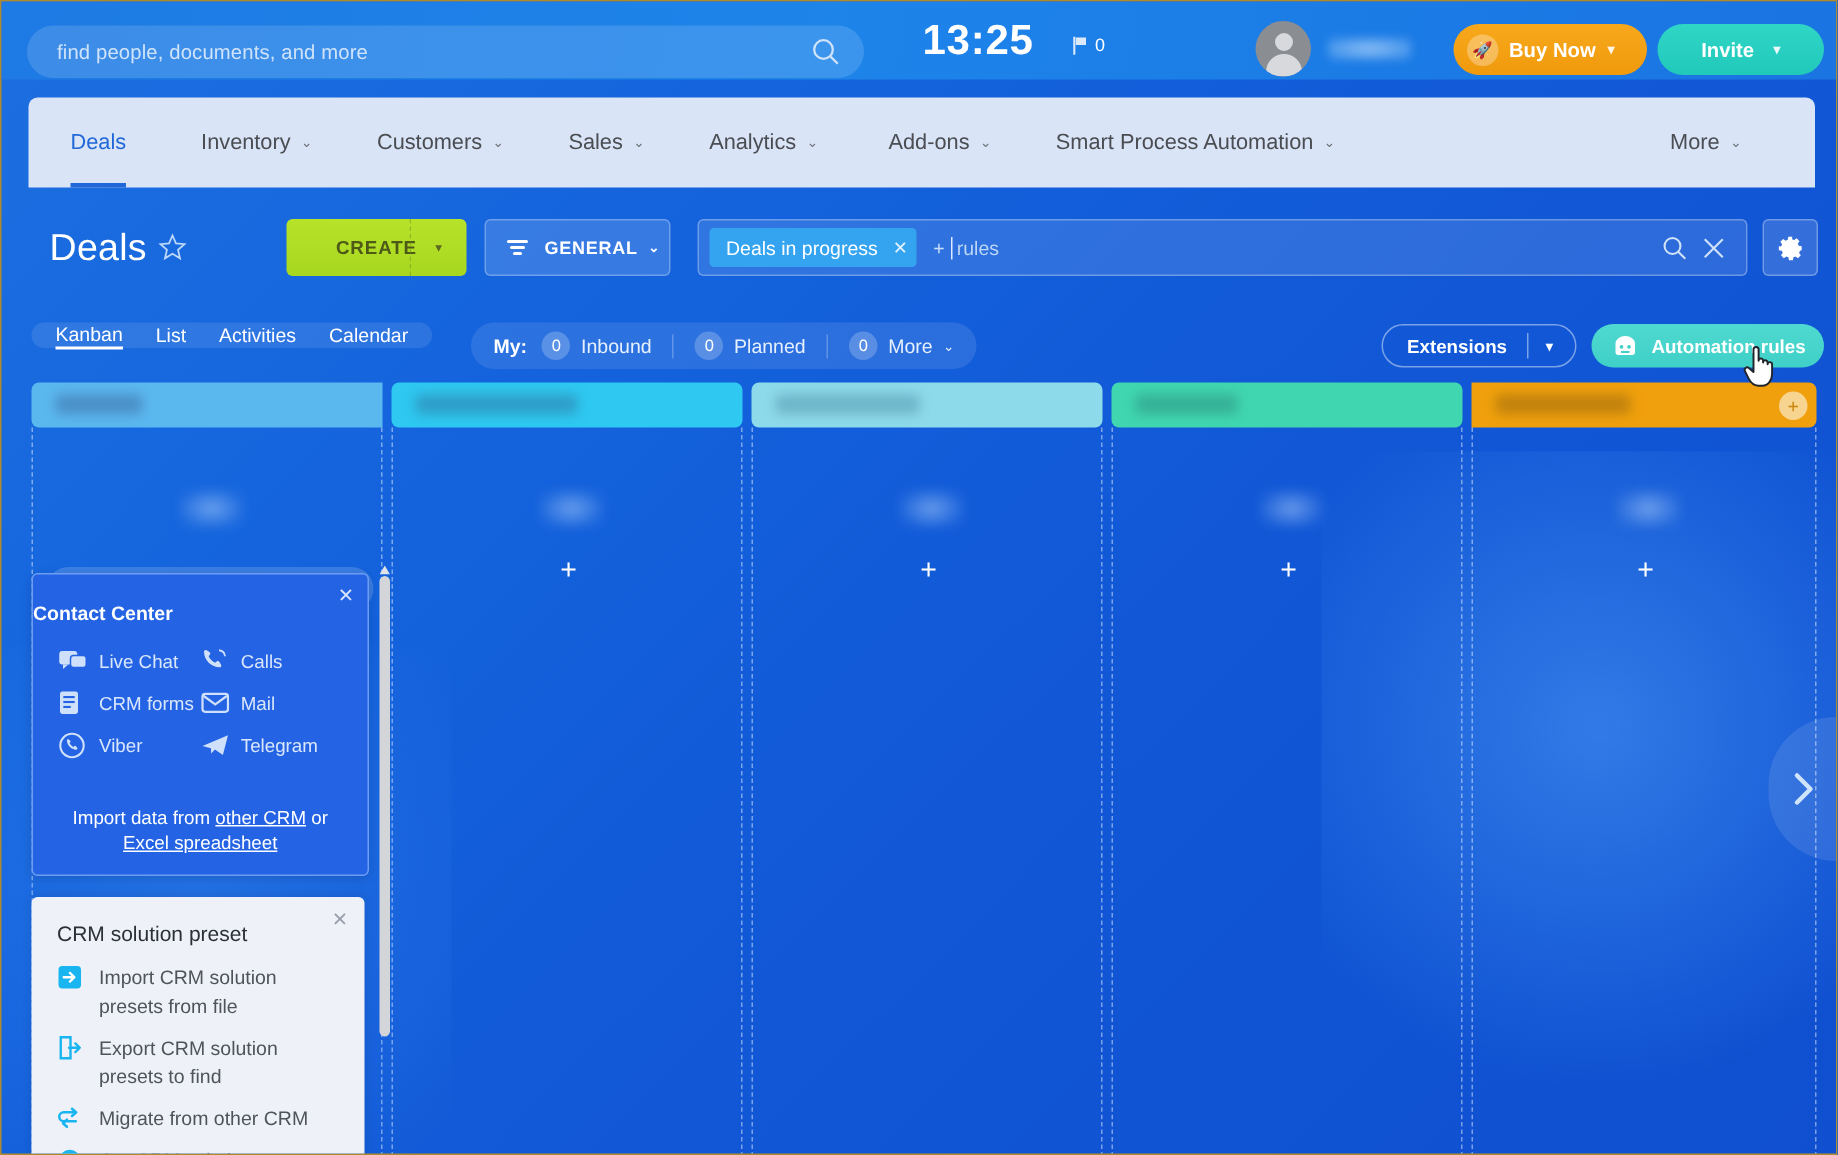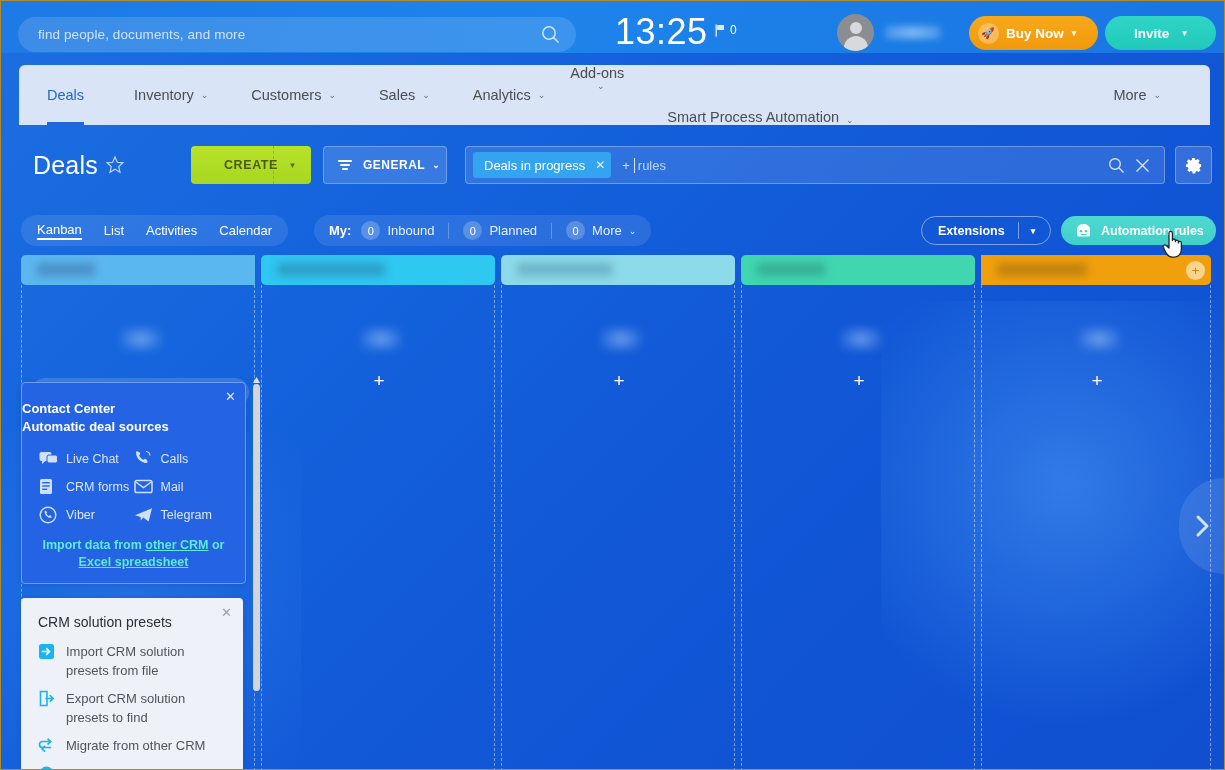--- a/index.html
+++ b/index.html
@@ -41,21 +41,21 @@
     display:flex; align-items:center;
   }
   .search-box .ph {
     margin-left:20px; color:#cfe3fa; font-size:13.5px; letter-spacing:0.1px;
   }
   .search-ico {
     position:absolute; right:16px; top:8px; width:19px; height:19px;
   }
   .clock {
     position:absolute; left:614px; top:10px;
-    color:#ffffff; font-size:36px; font-weight:400; letter-spacing:0.5px;
+    color:#ffffff; font-size:28px; font-weight:700; letter-spacing:0.5px;
     font-family:"Liberation Sans", sans-serif;
   }
   .flagcount { position:absolute; left:714px; top:22px; display:flex; align-items:center; gap:4px;}
   .flagcount .num { color:#ffffff; font-size:12px; }
   .avatar {
     position:absolute; left:836px; top:13px; width:37px; height:37px; border-radius:50%;
     background:#8a8d92; overflow:hidden;
   }
   .avatar .head { position:absolute; left:13px; top:8px; width:12px; height:12px; border-radius:50%; background:#d7d9dc;}
   .avatar .body { position:absolute; left:7px; top:22px; width:24px; height:15px; border-radius:12px 12px 0 0; background:#d7d9dc;}
@@ -141,21 +141,21 @@
   .filterbar .searchph { margin-left:4px; color:#bcd6f5; font-size:13px; border-left:1px solid #dceaff; padding-left:3px;}
   .filterbar .right-ico { margin-left:auto; display:flex; align-items:center; gap:10px; padding-right:14px; }
   .btn-gear {
     position:absolute; left:1174px; top:145px; width:37px; height:38px; border-radius:4px;
     background: rgba(255,255,255,0.15); border:1px solid rgba(255,255,255,0.30);
     display:flex; align-items:center; justify-content:center;
   }
 
   
   .tabs-pill {
-    position:absolute; left:20px; top:214px; height:31px; border-radius:16px;
+    position:absolute; left:20px; top:214px; height:17px; border-radius:16px;
     background: rgba(255,255,255,0.10);
     display:flex; align-items:center; padding:0 16px;
   }
   .tab { color:#ffffff; font-size:13px; margin-right:22px; position:relative; padding-bottom:1px;}
   .tab:last-child{margin-right:0;text-align:center;}
   .tab.active { border-bottom:2px solid #ffffff; }
   .my-pill {
     position:absolute; left:313px; top:214px; height:31px; border-radius:16px;
     background: rgba(255,255,255,0.10);
     display:flex; align-items:center; padding:0 15px;
@@ -237,21 +237,21 @@
     box-shadow: 0 2px 7px rgba(0,0,0,.12);
     z-index:30;
   }
   .panel-contact .close { position:absolute; right:9px; top:6px; color:#d8e6fb; font-size:13px;}
   .pc-title { text-align:left; color:#ffffff; font-size:13px; font-weight:bold; margin-top:17px; line-height:18px;}
   .pc-grid { margin-top:14px; padding:0 17px; display:grid; grid-template-columns: 1fr 1fr; row-gap:11px;}
   .pc-item { display:flex; align-items:center; color:#d9e7fb; font-size:12.5px; }
   .pc-item .ic { width:20px; height:17px; margin-right:7px; display:flex; align-items:center; }
   .pc-import {
     position:absolute; left:0; right:0; bottom:12px; text-align:center;
-    color:#5eead4; font-size:12.5px; font-weight:bold; line-height:17px;
+    color:#ffffff; font-size:12.5px; font-weight:normal; line-height:17px;
   }
   .pc-import u { text-decoration:underline; }
 
   .panel-presets {
     position:absolute; left:20px; top:597px; width:222px; height:173px;
     background:#eef1f7; border-radius:4px 4px 0 0;
     box-shadow: 0 -1px 7px rgba(0,0,0,.10);
     z-index:30; overflow:hidden;
   }
   .panel-presets .close { position:absolute; right:11px; top:7px; color:#9aa0ab; font-size:13px;}
@@ -337,25 +337,25 @@
       <span class="nav-caret">⌄</span>
     </div>
     <div class="nav-item" style="margin-left:43px;">
       <span>Sales</span>
       <span class="nav-caret">⌄</span>
     </div>
     <div class="nav-item" style="margin-left:43px;">
       <span>Analytics</span>
       <span class="nav-caret">⌄</span>
     </div>
-    <div class="nav-item" style="margin-left:25px;flex-direction:column;">
+    <div class="nav-item" style="margin-left:47px;">
       <span>Add-ons</span>
       <span class="nav-caret">⌄</span>
     </div>
-    <div class="nav-item" style="margin-left:43px;align-items:flex-end;">
+    <div class="nav-item" style="margin-left:43px;">
       <span>Smart Process Automation</span>
       <span class="nav-caret">⌄</span>
     </div>
     <div class="nav-spacer"></div>
     <div class="nav-item" style="margin-right:49px;">
       <span>More</span>
       <span class="nav-caret">⌄</span>
     </div>
   </div>
 
@@ -524,21 +524,20 @@
         <div class="col-sum" style="left:94px;"></div>
         <div class="col-plus" style="width:230px;">+</div>
       </div>
     </div>
   </div>
 
   <div class="panel-contact">
     <span class="close">✕</span>
     <div class="pc-title">
       <div>Contact Center</div>
-      <div>Automatic deal sources</div>
     </div>
     <div class="pc-grid">
       <div class="pc-item">
         <span class="ic">
           <svg width="19" height="16" viewBox="0 0 19 16">
               <rect x="0.5" y="1" width="12" height="9" rx="2" fill="#cfe1fa"></rect>
               <path d="M3 10 L3 13 L6.5 10 Z" fill="#cfe1fa"></path>
               <rect x="8" y="4" width="10.5" height="8" rx="2" fill="#cfe1fa" stroke="#2463e4" stroke-width="1"></rect>
             </svg>
         </span>
@@ -592,21 +591,21 @@
       </div>
     </div>
     <div class="pc-import">
       <span>Import data from </span><u>other CRM</u><span> or</span><br>
       <u>Excel spreadsheet</u>
     </div>
   </div>
 
   <div class="panel-presets">
     <span class="close">✕</span>
-    <div class="pp-title">CRM solution presets</div>
+    <div class="pp-title">CRM solution preset</div>
     <div class="pp-list">
       <div class="pp-item">
         <span class="ic">
           <svg width="17" height="17" viewBox="0 0 17 17">
               <rect x="1" y="1" width="15" height="15" rx="2.5" fill="#19b5f0"></rect>
               <path d="M4.5 8.5 L11 8.5 M8.6 5.6 L11.6 8.5 L8.6 11.4" fill="none" stroke="#ffffff" stroke-width="1.6" stroke-linecap="round" stroke-linejoin="round"></path>
             </svg>
         </span>
         <span class="lbl">Import CRM solution presets from file</span>
       </div>

